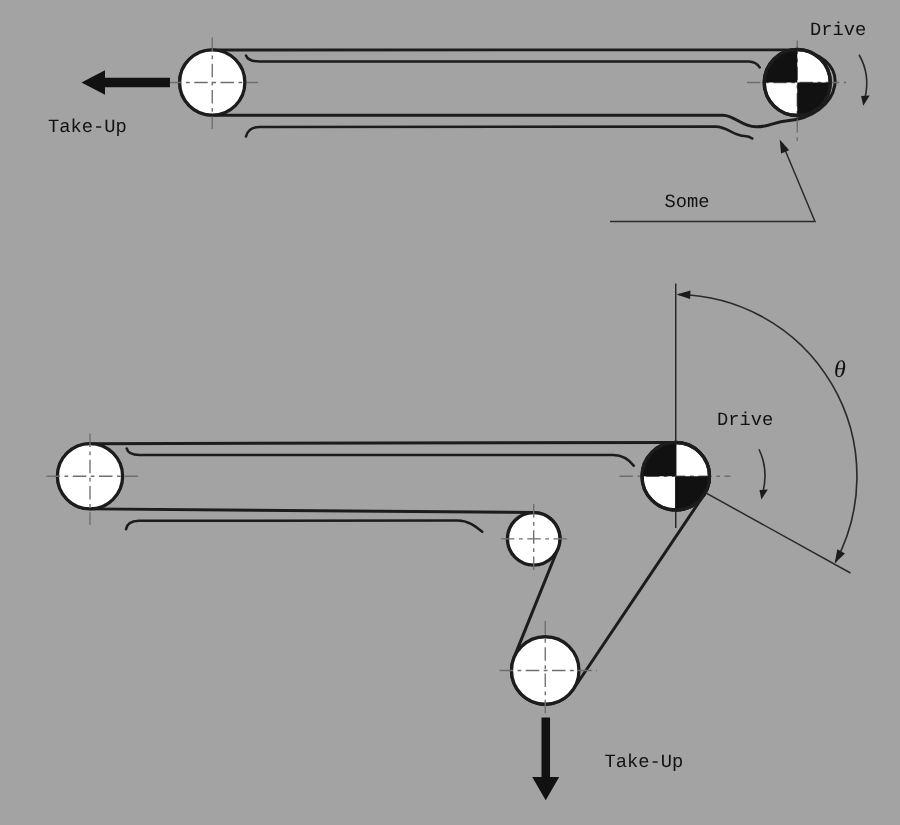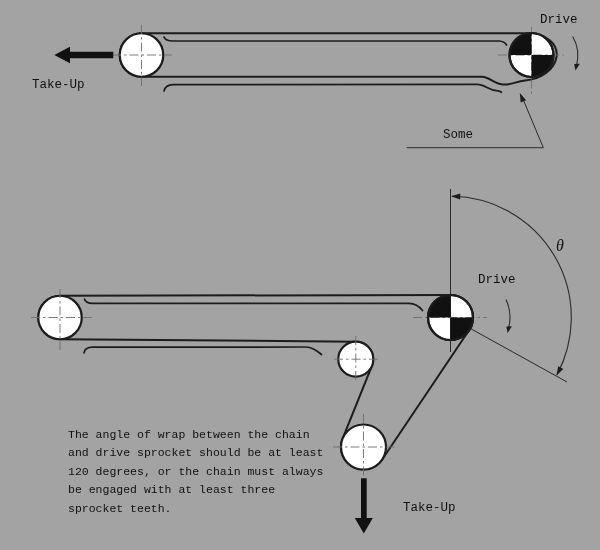--- a/index.html
+++ b/index.html
@@ -99,20 +99,13 @@
     <polygon class="head" points="507.6,333 511.9,326.3 506.3,326.6"></polygon>
 
     <polygon class="thick" points="361,478.3 366.7,478.3 366.7,518 372.8,518 363.8,533.5 354.8,518 361,518"></polygon>
 
     <text class="label" x="478" y="283">Drive</text>
     <text class="theta" x="556" y="251">θ</text>
     <text class="label" x="403" y="511">Take-Up</text>
   </g>
 </svg>
 
-<div class="note">
-  <div>The angle of wrap between the chain</div>
-  <div>and drive sprocket should be at least</div>
-  <div>120 degrees, or the chain must always</div>
-  <div>be engaged with at least three</div>
-  <div>sprocket teeth.</div>
-</div>
 </div>
 
 </body></html>

